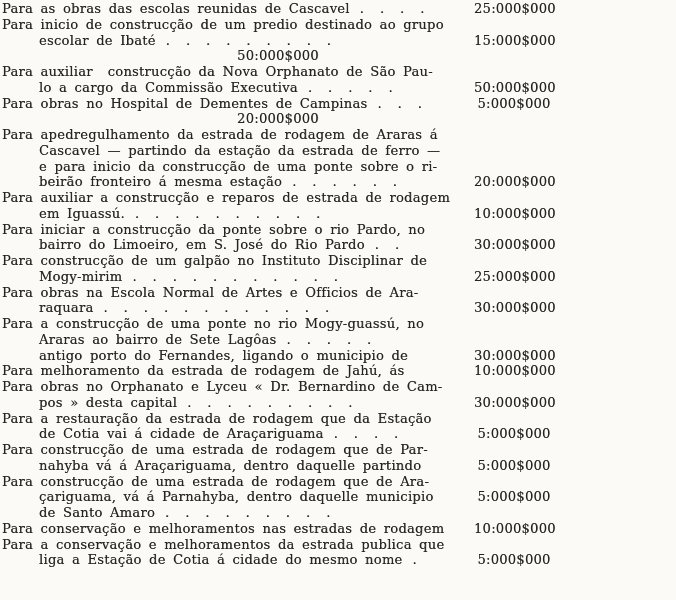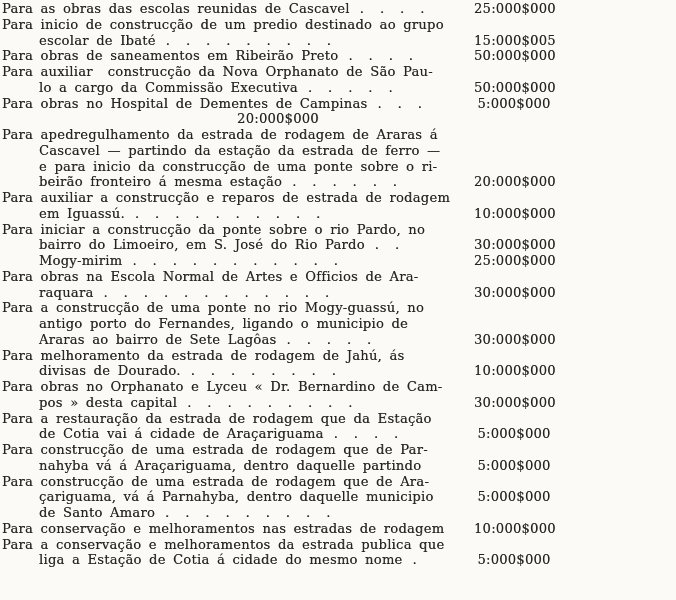--- a/index.html
+++ b/index.html
@@ -63,26 +63,23 @@
         <div class="entry-text">
           <div class="line">Para as obras das escolas reunidas de Cascavel<span class="dots">....</span></div>
         </div>
         <div class="entry-amount">25:000$000</div>
       </div>
       <div class="entry">
         <div class="entry-text">
           <div class="line">Para inicio de construcção de um predio destinado ao grupo</div>
           <div class="line indent">escolar de Ibaté<span class="dots">.........</span></div>
         </div>
-        <div class="entry-amount">15:000$005</div>
+        <div class="entry-amount">15:000$000</div>
       </div>
       <div class="entry">
-        <div class="entry-text">
-          <div class="line">Para obras de saneamentos em Ribeirão Preto<span class="dots">....</span></div>
-        </div>
         <div class="entry-amount">50:000$000</div>
       </div>
       <div class="entry">
         <div class="entry-text">
           <div class="line">Para auxiliar  construcção da Nova Orphanato de São Pau-</div>
           <div class="line indent">lo a cargo da Commissão Executiva<span class="dots">.....</span></div>
         </div>
         <div class="entry-amount">50:000$000</div>
       </div>
       <div class="entry">
@@ -112,43 +109,43 @@
       </div>
       <div class="entry">
         <div class="entry-text">
           <div class="line">Para iniciar a construcção da ponte sobre o rio Pardo, no</div>
           <div class="line indent">bairro do Limoeiro, em S. José do Rio Pardo<span class="dots">..</span></div>
         </div>
         <div class="entry-amount">30:000$000</div>
       </div>
       <div class="entry">
         <div class="entry-text">
+          <div class="line">Para construcção de um galpão no Instituto Disciplinar de</div>
           <div class="line indent">Mogy-mirim<span class="dots">...........</span></div>
         </div>
         <div class="entry-amount">25:000$000</div>
       </div>
       <div class="entry">
         <div class="entry-text">
           <div class="line">Para obras na Escola Normal de Artes e Officios de Ara-</div>
           <div class="line indent">raquara<span class="dots">............</span></div>
         </div>
         <div class="entry-amount">30:000$000</div>
       </div>
       <div class="entry">
         <div class="entry-text">
           <div class="line">Para a construcção de uma ponte no rio Mogy-guassú, no</div>
+          <div class="line indent">Araras ao bairro de Sete Lagôas<span class="dots">.....</span></div>
           <div class="line indent">antigo porto do Fernandes, ligando o municipio de</div>
-          <div class="line indent">Araras ao bairro de Sete Lagôas<span class="dots">.....</span></div>
         </div>
         <div class="entry-amount">30:000$000</div>
       </div>
       <div class="entry">
         <div class="entry-text">
           <div class="line">Para melhoramento da estrada de rodagem de Jahú, ás</div>
-          <div class="line indent">divisas de Dourado.<span class="dots">........</span></div>
         </div>
         <div class="entry-amount">10:000$000</div>
       </div>
       <div class="entry">
         <div class="entry-text">
           <div class="line">Para obras no Orphanato e Lyceu « Dr. Bernardino de Cam-</div>
           <div class="line indent">pos » desta capital<span class="dots">.........</span></div>
         </div>
         <div class="entry-amount">30:000$000</div>
       </div>

